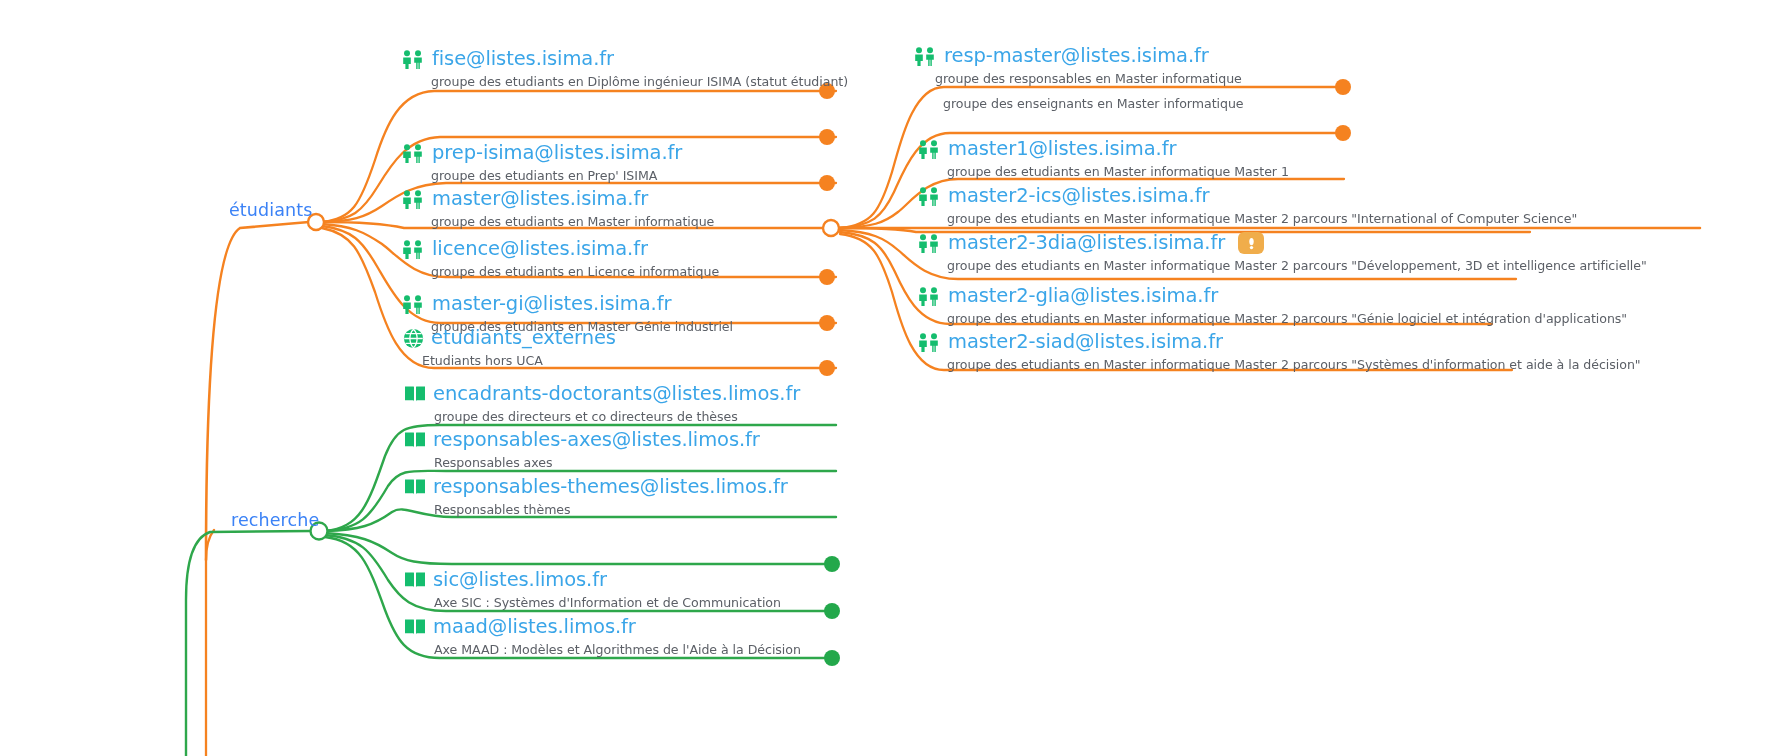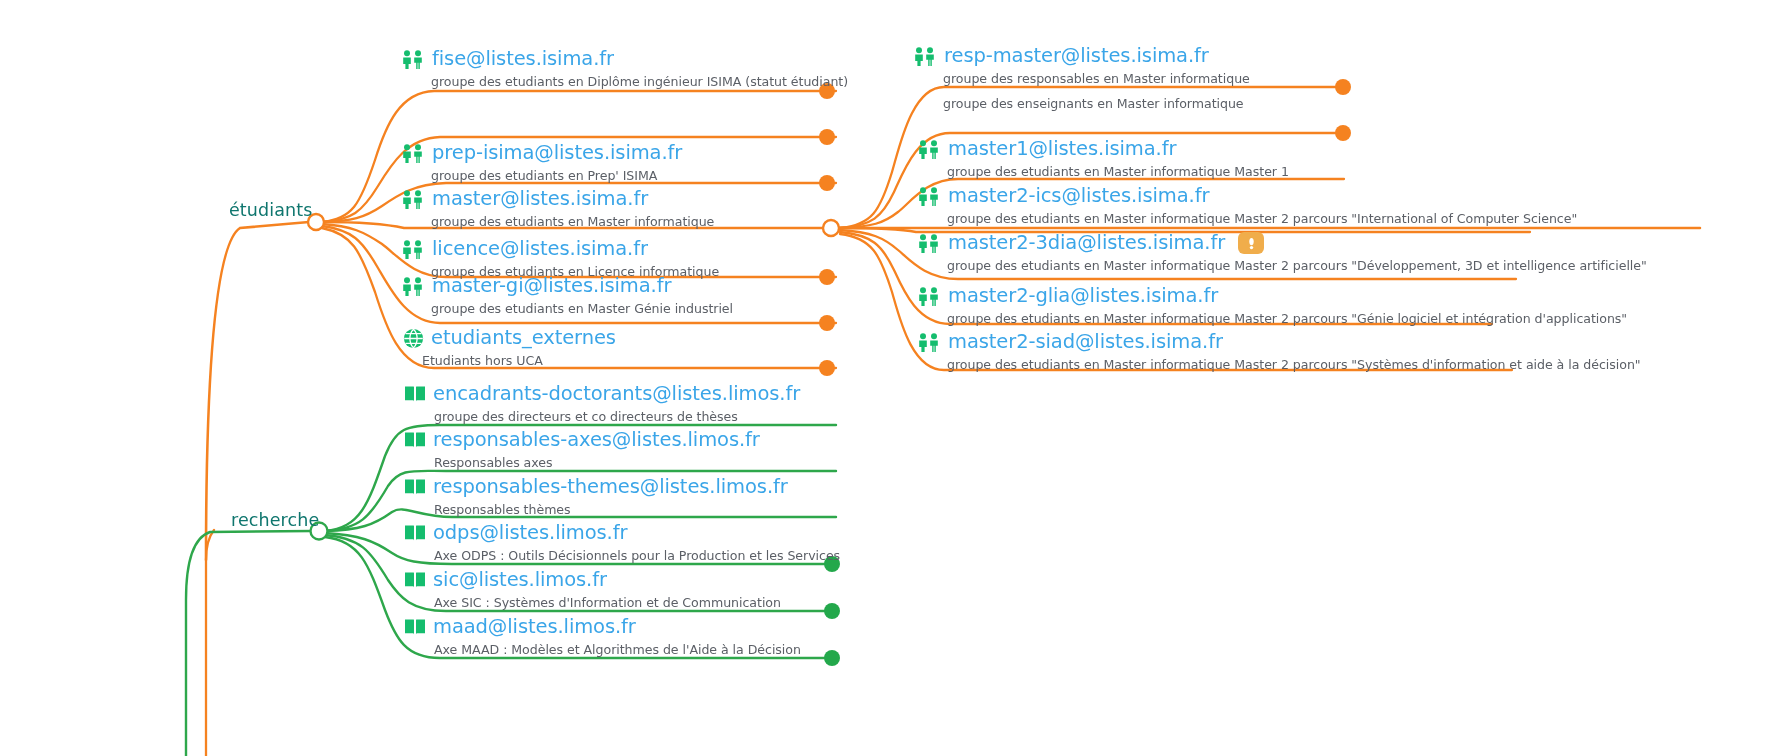--- a/index.html
+++ b/index.html
@@ -20,21 +20,21 @@
   #wires {
     position: absolute;
     left: 0;
     top: 0;
     width: 1777px;
     height: 756px;
     pointer-events: none;
   }
   .node-label {
     position: absolute;
-    color: #0f766e;
+    color: #3b82f6;
     font-size: 17.5px;
     font-family: "DejaVu Sans", "Liberation Sans", sans-serif;
     white-space: nowrap;
     letter-spacing: .1px;
   }
   .leaf {
     position: absolute;
     white-space: nowrap;
   }
   .leaf-head {
@@ -196,21 +196,21 @@
               <path d="M2.2 7.6h7.6v6.4H7.6V19H4.4v-5H2.2z"></path>
               <circle cx="17" cy="3.2" r="3"></circle>
               <path d="M13.2 7.6h7.6v5.2h-2v6.2h-1.4v-6.2h-.8V19h-1.4v-6.2h-2z"></path>
             </g>
           </svg></span>
       <span class="leaf-title">licence@listes.isima.fr</span>
     </div>
     <div class="leaf-desc" style="margin-left:30px;">groupe des etudiants en Licence informatique</div>
   </div>
 
-  <div class="leaf" style="left:401px; top:275px;">
+  <div class="leaf" style="left:401px; top:293px;">
     <div class="leaf-head">
       <span class="ico"><svg width="24" height="19" viewBox="0 0 24 19">
             <g fill="#15bd6e">
               <circle cx="6" cy="3.2" r="3"></circle>
               <path d="M2.2 7.6h7.6v6.4H7.6V19H4.4v-5H2.2z"></path>
               <circle cx="17" cy="3.2" r="3"></circle>
               <path d="M13.2 7.6h7.6v5.2h-2v6.2h-1.4v-6.2h-.8V19h-1.4v-6.2h-2z"></path>
             </g>
           </svg></span>
       <span class="leaf-title">master-gi@listes.isima.fr</span>
@@ -235,21 +235,21 @@
       <span class="ico"><svg width="24" height="19" viewBox="0 0 24 19">
             <g fill="#15bd6e">
               <circle cx="6" cy="3.2" r="3"></circle>
               <path d="M2.2 7.6h7.6v6.4H7.6V19H4.4v-5H2.2z"></path>
               <circle cx="17" cy="3.2" r="3"></circle>
               <path d="M13.2 7.6h7.6v5.2h-2v6.2h-1.4v-6.2h-.8V19h-1.4v-6.2h-2z"></path>
             </g>
           </svg></span>
       <span class="leaf-title">resp-master@listes.isima.fr</span>
     </div>
-    <div class="leaf-desc" style="margin-left:30px;">groupe des responsables en Master informatique</div>
+    <div class="leaf-desc" style="margin-left:22px;">groupe des responsables en Master informatique</div>
   </div>
 
   <div class="leaf" style="left:913px; top:92px;">
     <div class="leaf-desc" style="margin-left:30px;">groupe des enseignants en Master informatique</div>
   </div>
 
   <div class="leaf" style="left:917px; top:138px;">
     <div class="leaf-head">
       <span class="ico"><svg width="24" height="19" viewBox="0 0 24 19">
             <g fill="#15bd6e">
@@ -362,52 +362,40 @@
             <g fill="#15bd6e">
               <path d="M1 1.6h8.4c0 0 .6 0 .6.8v14.2c0-1-.6-1.4-1.4-1.4H1z"></path>
               <path d="M21 1.6h-8.4c0 0-.6 0-.6.8v14.2c0-1 .6-1.4 1.4-1.4H21z"></path>
             </g>
           </svg></span>
       <span class="leaf-title">responsables-themes@listes.limos.fr</span>
     </div>
     <div class="leaf-desc" style="margin-left:30px;">Responsables thèmes</div>
   </div>
 
-  <div class="leaf" style="left:404px; top:522px;">
+
+  <div class="leaf" style="left:404px; top:569px;">
     <div class="leaf-head">
       <span class="ico"><svg width="22" height="18" viewBox="0 0 22 18">
             <g fill="#15bd6e">
               <path d="M1 1.6h8.4c0 0 .6 0 .6.8v14.2c0-1-.6-1.4-1.4-1.4H1z"></path>
               <path d="M21 1.6h-8.4c0 0-.6 0-.6.8v14.2c0-1 .6-1.4 1.4-1.4H21z"></path>
             </g>
           </svg></span>
-      <span class="leaf-title">odps@listes.limos.fr</span>
-    </div>
-    <div class="leaf-desc" style="margin-left:30px;">Axe ODPS : Outils Décisionnels pour la Production et les Services</div>
-  </div>
-
-  <div class="leaf" style="left:404px; top:569px;">
+      <span class="leaf-title">sic@listes.limos.fr</span>
+    </div>
+    <div class="leaf-desc" style="margin-left:30px;">Axe SIC : Systèmes d'Information et de Communication</div>
+  </div>
+
+  <div class="leaf" style="left:404px; top:616px;">
     <div class="leaf-head">
       <span class="ico"><svg width="22" height="18" viewBox="0 0 22 18">
             <g fill="#15bd6e">
               <path d="M1 1.6h8.4c0 0 .6 0 .6.8v14.2c0-1-.6-1.4-1.4-1.4H1z"></path>
               <path d="M21 1.6h-8.4c0 0-.6 0-.6.8v14.2c0-1 .6-1.4 1.4-1.4H21z"></path>
             </g>
           </svg></span>
-      <span class="leaf-title">sic@listes.limos.fr</span>
-    </div>
-    <div class="leaf-desc" style="margin-left:30px;">Axe SIC : Systèmes d'Information et de Communication</div>
-  </div>
-
-  <div class="leaf" style="left:404px; top:616px;">
-    <div class="leaf-head">
-      <span class="ico"><svg width="22" height="18" viewBox="0 0 22 18">
-            <g fill="#15bd6e">
-              <path d="M1 1.6h8.4c0 0 .6 0 .6.8v14.2c0-1-.6-1.4-1.4-1.4H1z"></path>
-              <path d="M21 1.6h-8.4c0 0-.6 0-.6.8v14.2c0-1 .6-1.4 1.4-1.4H21z"></path>
-            </g>
-          </svg></span>
       <span class="leaf-title">maad@listes.limos.fr</span>
     </div>
     <div class="leaf-desc" style="margin-left:30px;">Axe MAAD : Modèles et Algorithmes de l'Aide à la Décision</div>
   </div>
 
 </div>
 
 </body></html>

